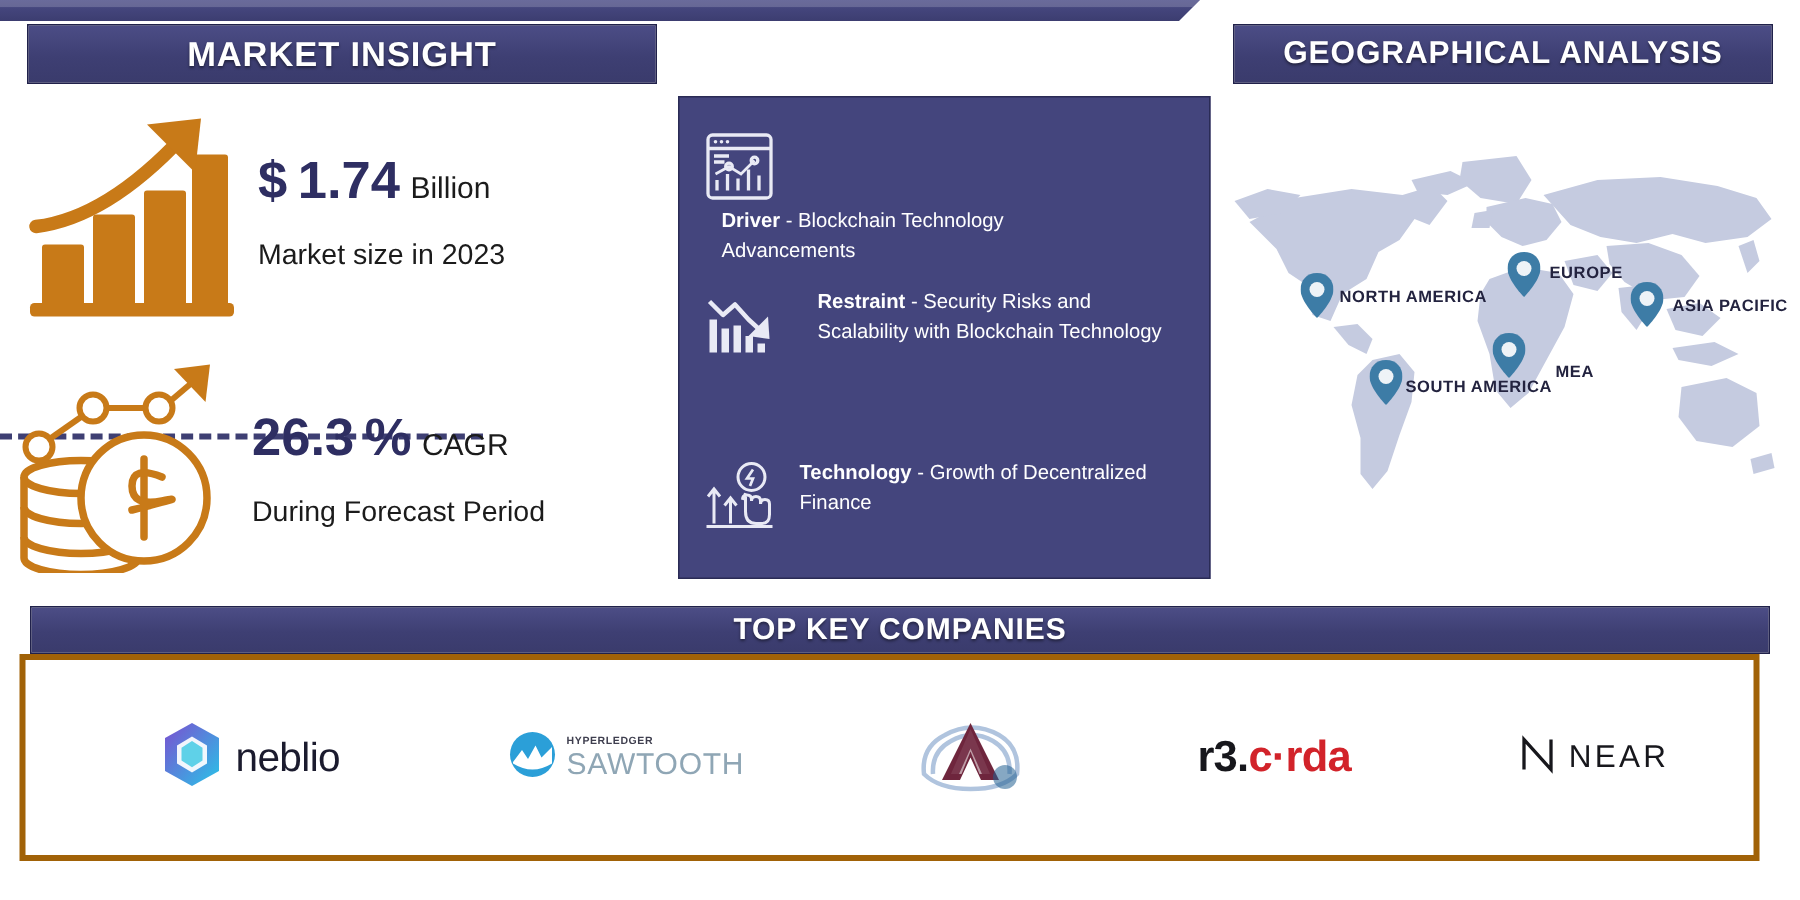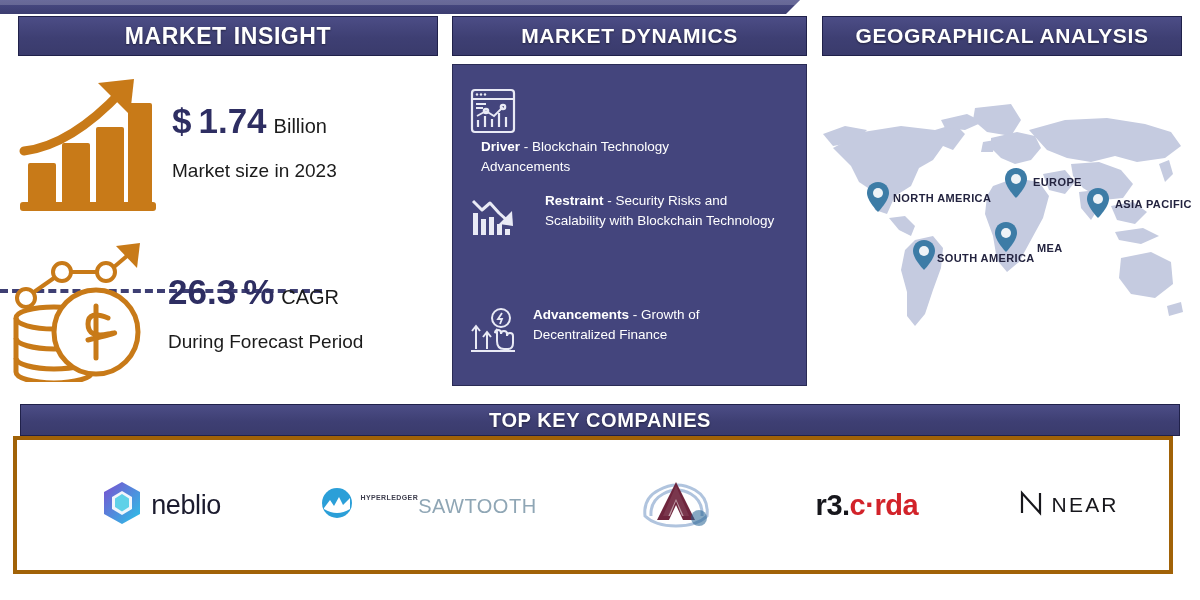--- a/index.html
+++ b/index.html
@@ -89,21 +89,21 @@
     position:absolute; left:13px; top:436px; width:1160px; height:138px;
     background:#ffffff; border:4px solid #a16207;
     display:flex; align-items:center; justify-content:space-around;padding-left:35px;
   }
   .logo-cell{ display:flex; align-items:center; justify-content:center; height:70px; }
 
   .neblio{ display:flex; align-items:center; gap:9px; }
   .neblio-word{ font-size:27px; color:#1b1b2e; letter-spacing:-.4px; }
 
   .hl{ display:flex; align-items:center; gap:7px; }
-  .hl-words{ display:flex; flex-direction:row; line-height:1; }
+  .hl-words{ display:flex; flex-direction:column; line-height:1; }
   .hl-top{ font-size:7px; font-weight:bold; color:#3f3f4f; letter-spacing:.4px; }
   .hl-bot{ font-size:20px; color:#8fa6b5; letter-spacing:.5px; margin-top:2px; }
 
   .corda{ font-size:29px; font-weight:bold; letter-spacing:-.5px; }
   .corda .r3{ color:#17171c; }
   .corda .rd{ color:#d2232a; }
 
   .near{ display:flex; align-items:center; gap:9px; }
   .near-word{ font-size:21px; color:#17171c; letter-spacing:2.2px; }
 </style>
@@ -175,21 +175,20 @@
         <div class="big-val">
           <span>26.3</span>
           <span>%</span>
           <span class="unit">CAGR</span>
         </div>
         <div class="sub-val">During Forecast Period</div>
       </div>
     </div>
   </div>
 
-  <div class="hdr" id="dyn-hdr">MARKET DYNAMICS</div>
 
   <div id="dyn-body">
 
     <div class="dyn-item" style="left:14px; top:20px;flex-direction:column;">
       <div class="dyn-ico">
         <svg width="52" height="52" viewBox="0 0 52 52" fill="none" stroke="#e9eaf5" stroke-width="2.2">
           <rect x="5" y="5" width="42" height="42" rx="3"></rect>
           <path d="M5 14 H47"></path>
           <circle cx="10" cy="9.5" r="1.2" fill="#e9eaf5" stroke="none"></circle>
           <circle cx="14" cy="9.5" r="1.2" fill="#e9eaf5" stroke="none"></circle>
@@ -230,21 +229,21 @@
         <svg width="52" height="52" viewBox="0 0 52 52" fill="none" stroke="#e9eaf5" stroke-width="2">
           <path d="M4 46 H48"></path>
           <path d="M9 44 V22 M5 26 L9 21 L13 26"></path>
           <path d="M20 44 V28 M16 32 L20 27 L24 32"></path>
           <circle cx="34" cy="13" r="9"></circle>
           <path d="M35 8 L31 14 H35 L33 19" stroke-width="1.8"></path>
           <path d="M30 24 V36 q0 8 7 8 h4 q5 0 5-6 v-7 q0-3-3-3 t-3 3 v-2 q0-3-3-3 t-3 3 v-1 q0-3-3-3 t-3 3 z"></path>
         </svg>
       </div>
       <div class="dyn-txt">
-        <b>Advancements</b><span> - </span><span>Growth of Decentralized Finance</span>
+        <b>Technology</b><span> - </span><span>Growth of Decentralized Finance</span>
       </div>
     </div>
   </div>
 
   <div class="hdr" id="geo-hdr">GEOGRAPHICAL ANALYSIS</div>
 
   <div id="geo-body">
     <div id="map-wrap">
       <svg viewBox="0 0 385 270" preserveAspectRatio="none">
         <g fill="#c5cbe0">

